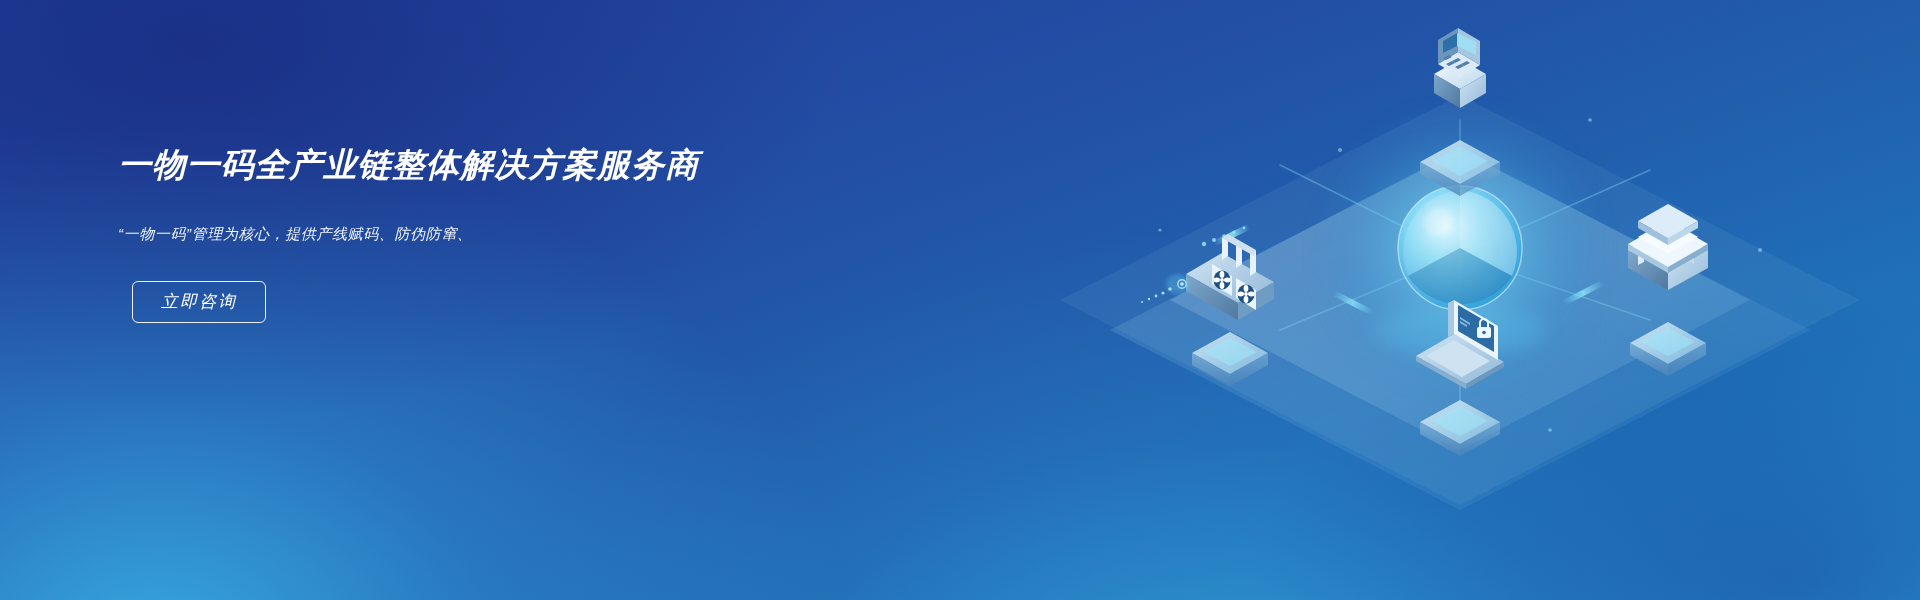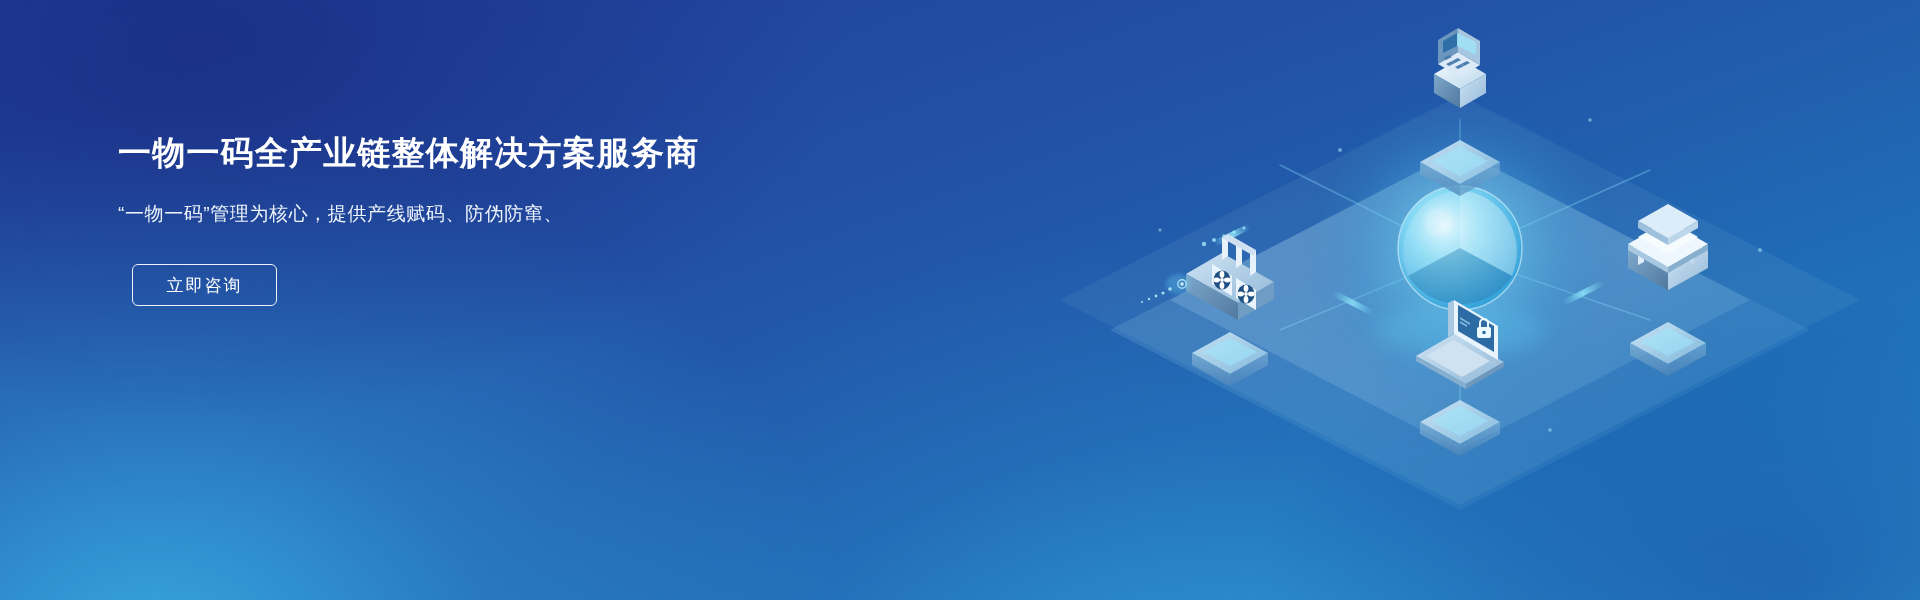--- a/index.html
+++ b/index.html
@@ -30,49 +30,50 @@
   .vignette-br {
     position: absolute; right: 0; bottom: 0; width: 900px; height: 420px;
     background: radial-gradient(ellipse 760px 420px at 85% 95%, rgba(20,60,150,0.45) 0%, rgba(20,60,150,0) 70%);
     pointer-events: none;
   }
 
   
   .text-block {
     position: absolute;
     left: 118px;
-    top: 132px;
+    top: 144px;
     width: 640px;
     z-index: 12;
+    font-style: italic;
   }
   .headline {
     font-size: 33px;
     font-weight: 700;
     color: #ffffff;
     letter-spacing: 1.2px;
     line-height: 1.25;
     white-space: nowrap;
   }
   .subtitle {
-    margin-top: 22px;
-    font-size: 19px;
+    margin-top: 34px;
+    font-size: 15px;
     color: #eef4fb;
     line-height: 1.95;
     letter-spacing: 0.6px;
     font-weight: 400;
   }
   .subtitle-line { display: block; white-space: nowrap; }
 
   .cta-button {
     display: flex;
     align-items: center;
     justify-content: center;
     margin-top: 32px;
     margin-left: 14px;
-    width: 145px;
+    width: 134px;
     height: 42px;
     border: 1.6px solid rgba(255,255,255,0.92);
     border-radius: 6px;
     color: #ffffff;
     font-size: 17px;
     letter-spacing: 2px;
     background: transparent;
     cursor: pointer;
   }
 

